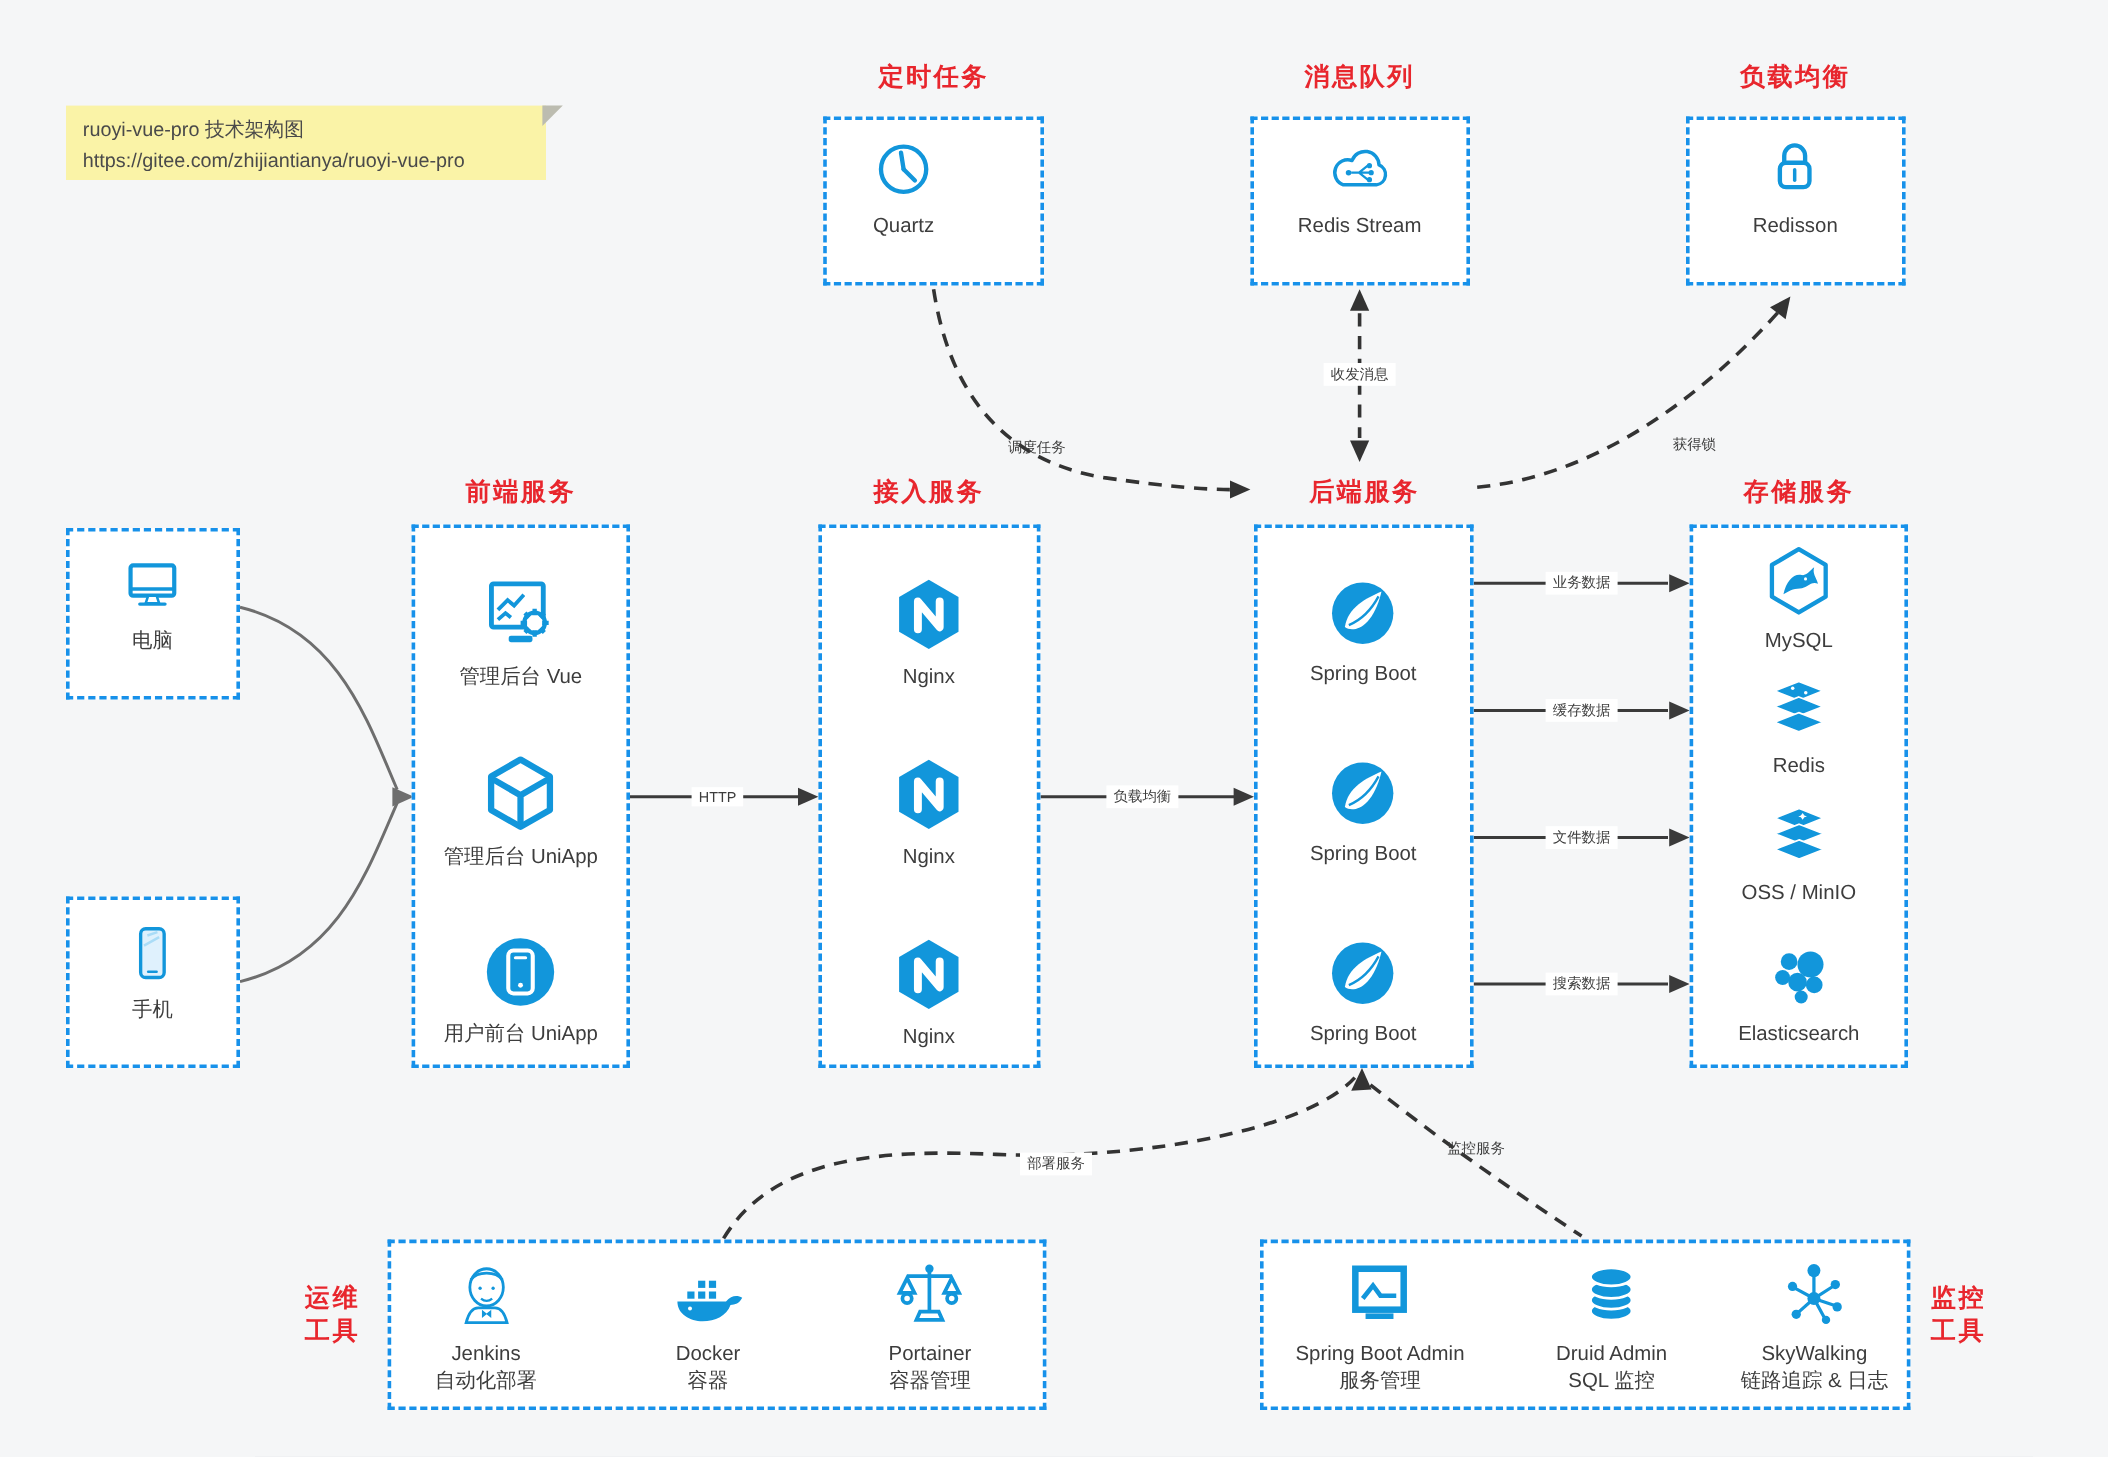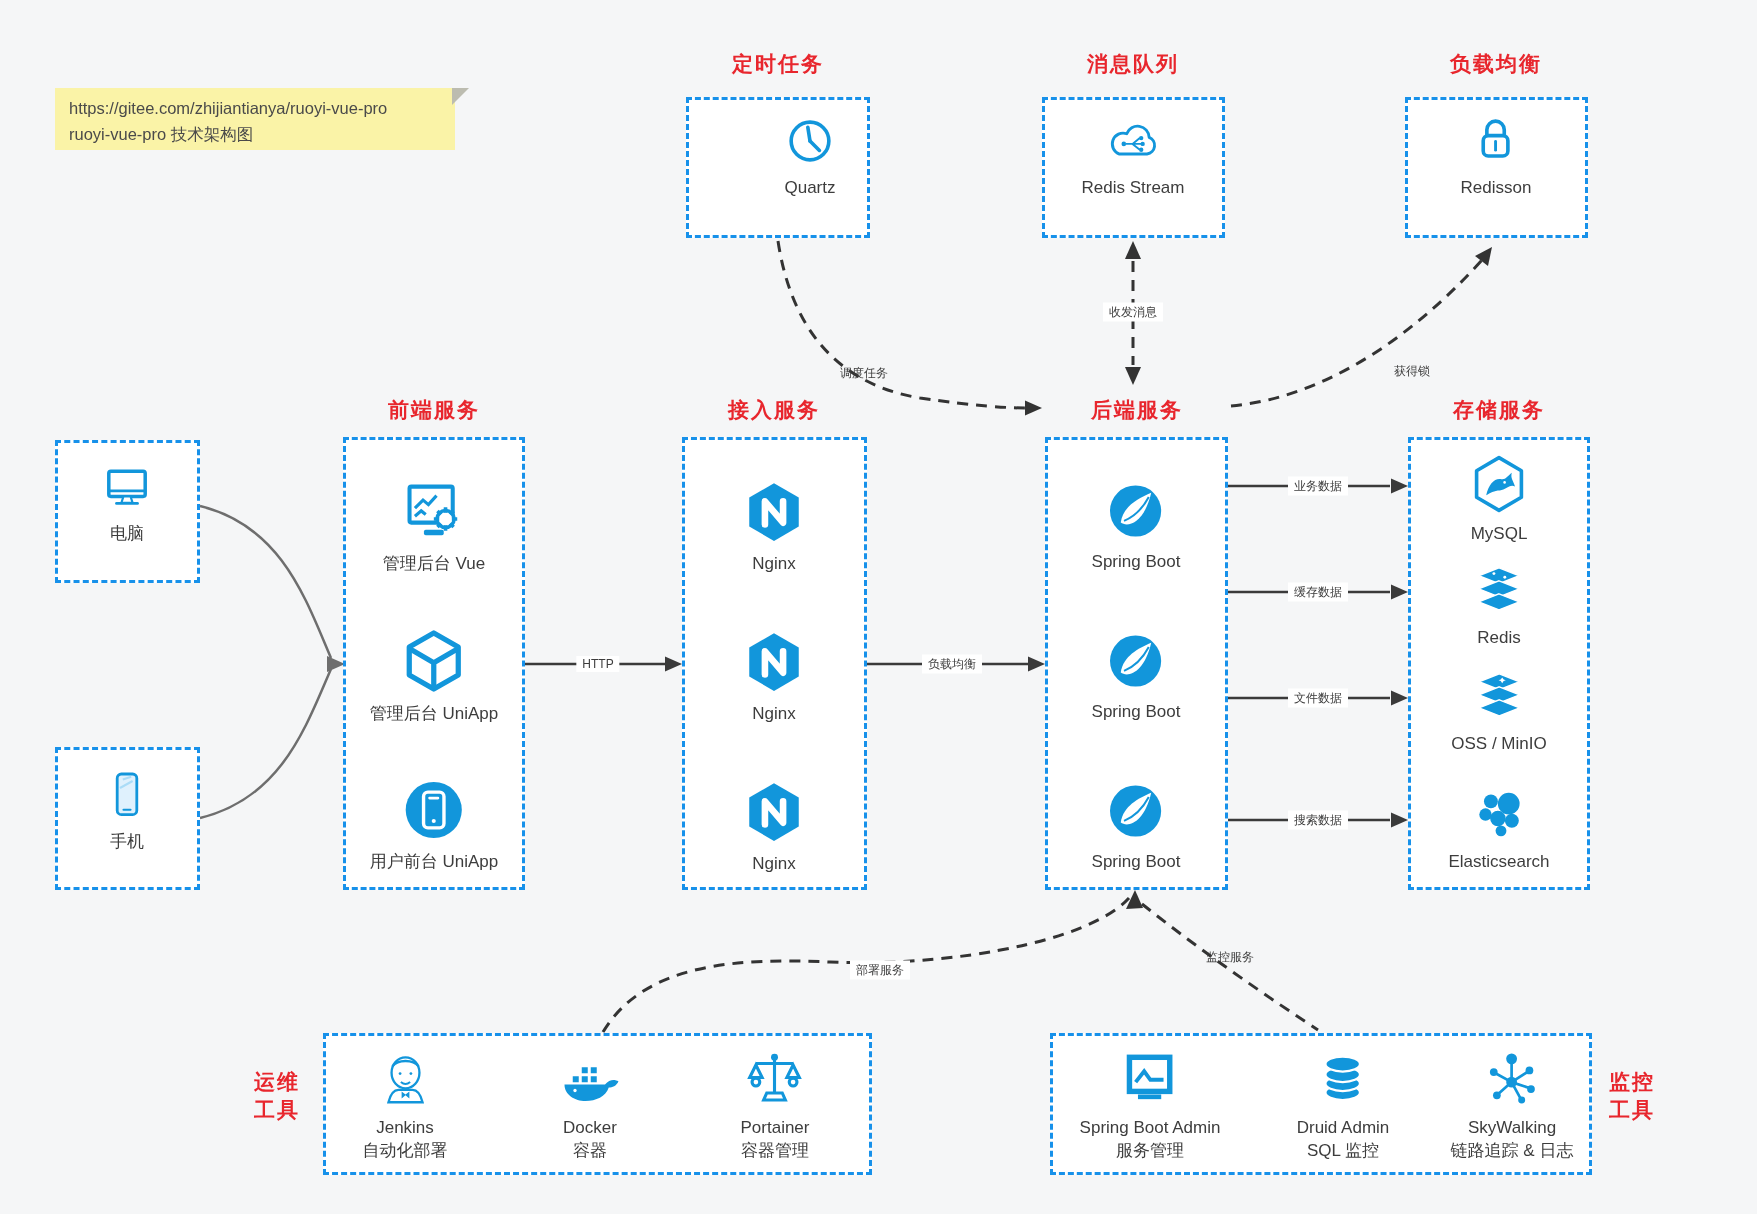--- a/index.html
+++ b/index.html
@@ -65,27 +65,27 @@
       <polygon points="1042,408 1025,400.5 1025,415.5"></polygon>
       <polygon points="1133,241 1125,259 1141,259"></polygon>
       <polygon points="1133,385 1125,367 1141,367"></polygon>
       <polygon points="1492,247 1488,266 1475,256"></polygon>
       <polygon points="1135,890 1126,909 1143,908"></polygon>
     </g>
   </svg>
 
   <div class="note">
     <div class="fold"></div>
+    <div>ruoyi-vue-pro 技术架构图</div>
     <div>https://gitee.com/zhijiantianya/ruoyi-vue-pro</div>
-    <div>ruoyi-vue-pro 技术架构图</div>
   </div>
 
   <div class="gtitle" style="left:778px;top:50px">定时任务</div>
   <div class="gbox" style="left:686px;top:97px;width:184px;height:141px"></div>
-  <div class="item" style="left:810px;top:112px">
+  <div class="item" style="left:753px;top:112px">
     <svg class="icon" width="58" height="58" viewBox="0 0 80 80">
       <circle cx="40" cy="40" r="26" fill="#fff" stroke="#1296db" stroke-width="5"></circle>
       <path d="M40,40 L37,21" stroke="#1296db" stroke-width="5" stroke-linecap="round" fill="none"></path>
       <path d="M40,40 L53,53" stroke="#1296db" stroke-width="5" stroke-linecap="round" fill="none"></path>
     </svg>
     <div class="label">Quartz</div>
   </div>
 
   <div class="gtitle" style="left:1133px;top:50px">消息队列</div>
   <div class="gbox" style="left:1042px;top:97px;width:183px;height:141px"></div>

